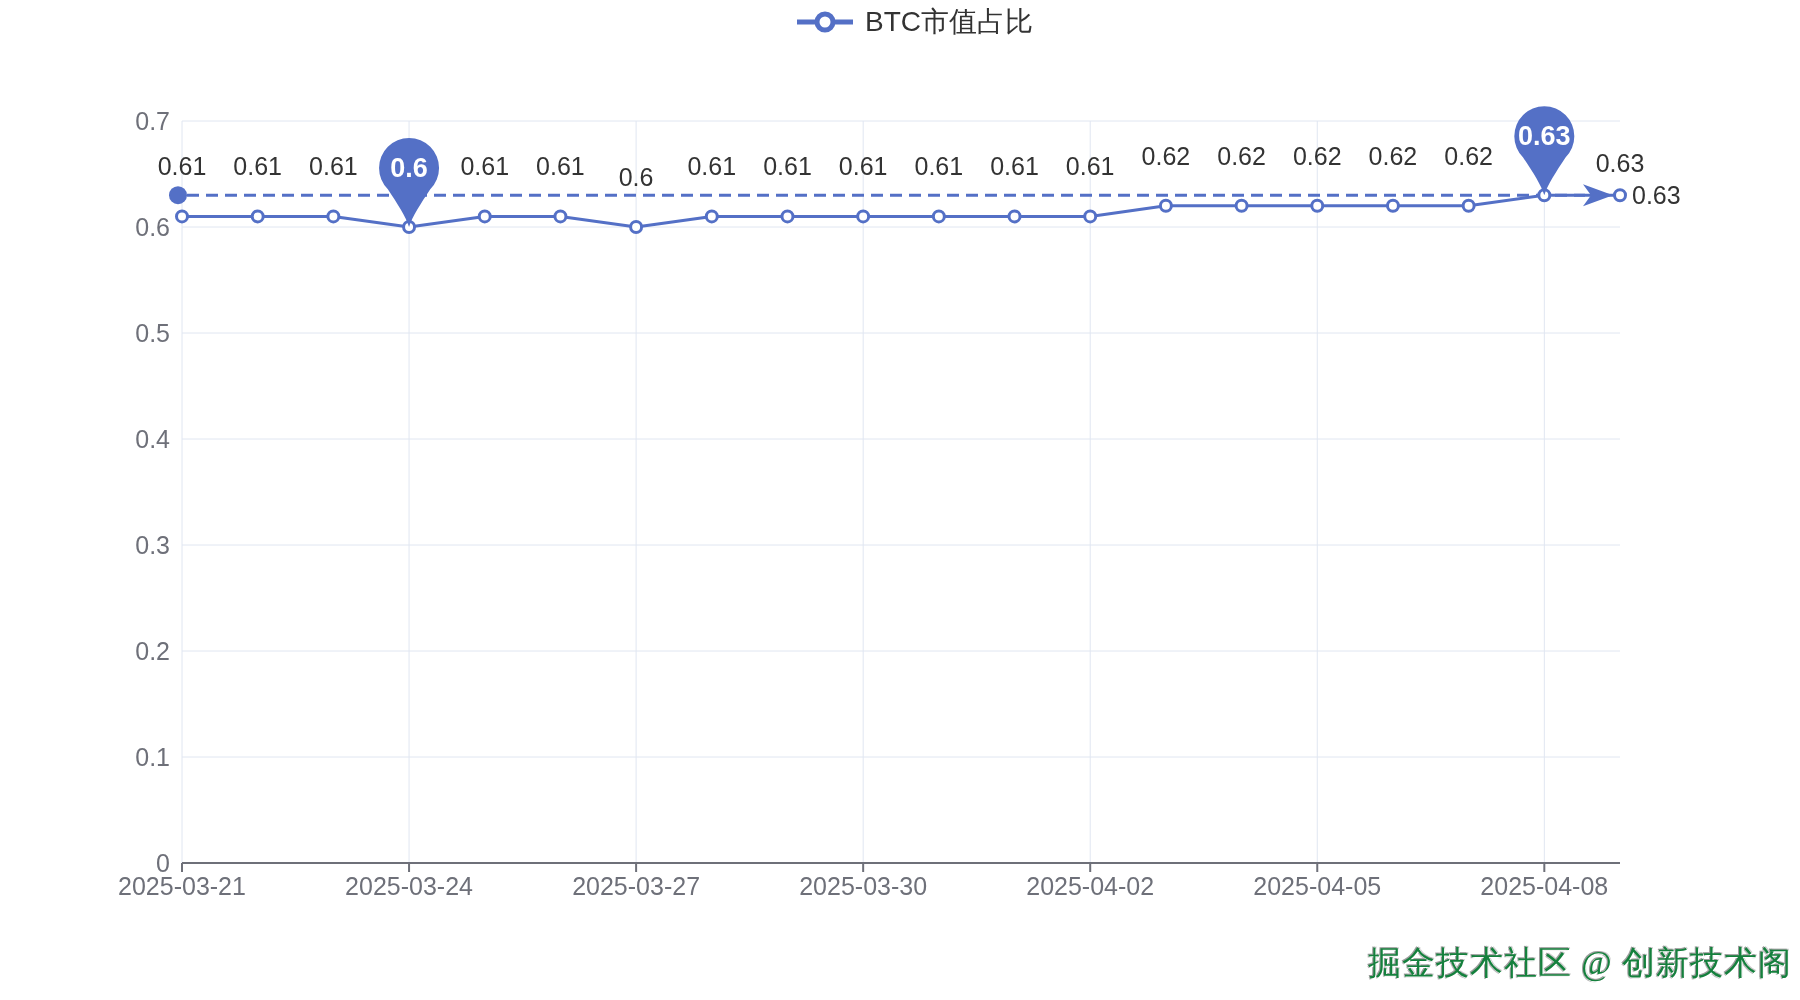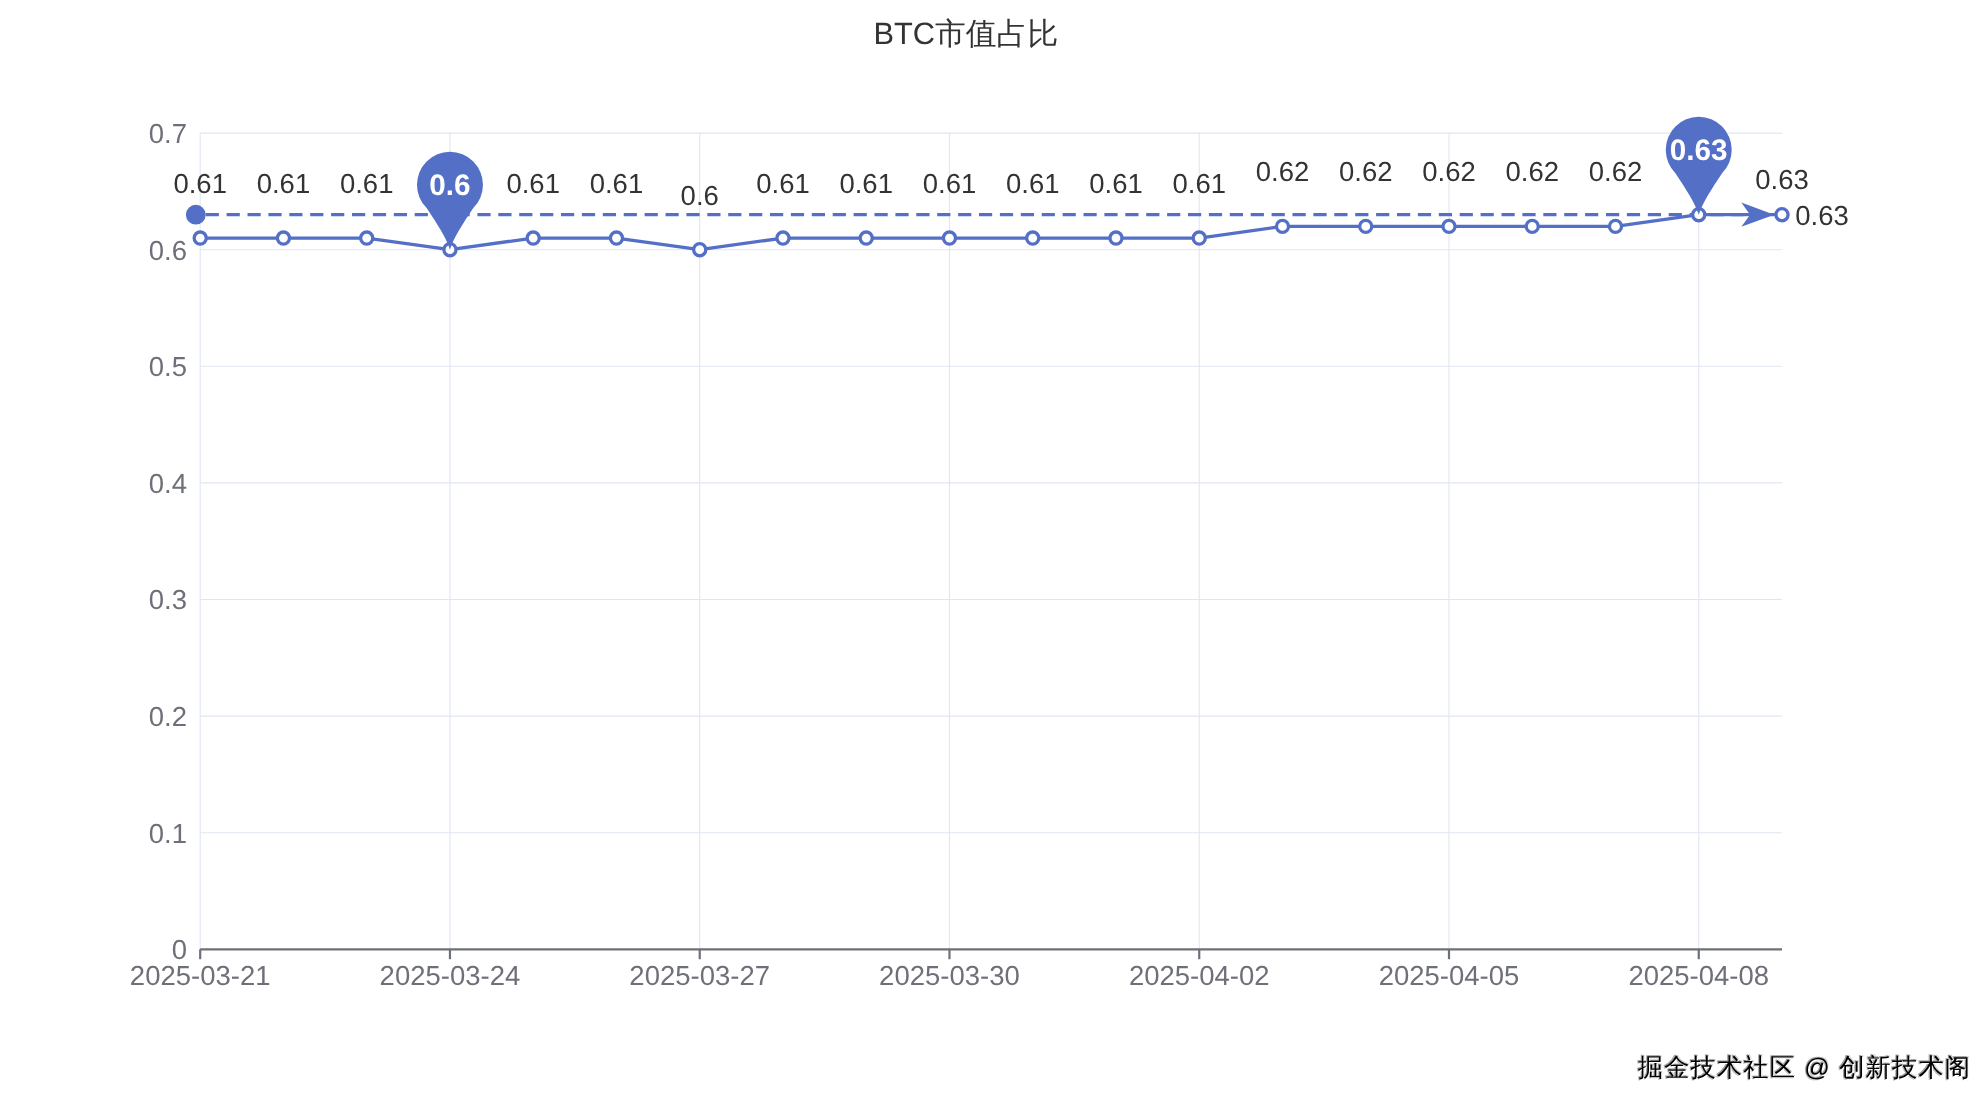--- a/index.html
+++ b/index.html
@@ -3,32 +3,33 @@
 <meta charset="utf-8">
 <style>
   html,body{margin:0;padding:0;}
   body{
     width:1800px;height:1000px;position:relative;background:#ffffff;
     font-family:"Liberation Sans","DejaVu Sans",sans-serif;overflow:hidden;
   }
   #chart-svg{position:absolute;left:0;top:0;}
   .legend{
     position:absolute;left:794px;top:4px;height:36px;
-    display:flex;align-items:center;gap:9px;cursor:pointer;flex-direction:column;
+    display:flex;align-items:center;gap:9px;cursor:pointer;
   }
   .legend-label{font-size:28px;color:#333333;line-height:36px;}
   .axis-label{font-size:25px;fill:#6E7079;}
   .data-label{font-size:25px;fill:#333333;}
   .markline-label{font-size:25px;fill:#333333;}
   .pin-label{font-size:27px;font-weight:bold;fill:#ffffff;}
   .watermark{
     position:absolute;right:8px;bottom:14px;
-    font-size:23px;letter-spacing:1px;color:#000000;
+    font-size:33px;letter-spacing:1px;color:#15803d;
     text-shadow:1px 1px 0 #ffffff,-1px -1px 0 #9d9d9d,-1px 1px 0 #bdbdbd,1px -1px 0 #cfcfcf;
     user-select:none;
+    font-family:Liberation Serif, serif;
   }
 </style>
 </head>
 <body>
 
 <svg id="chart-svg" width="1800" height="1000">
     <line x1="182" y1="757" x2="1620" y2="757" stroke="#E0E6F1" stroke-width="1"></line>
     <line x1="182" y1="651" x2="1620" y2="651" stroke="#E0E6F1" stroke-width="1"></line>
     <line x1="182" y1="545" x2="1620" y2="545" stroke="#E0E6F1" stroke-width="1"></line>
     <line x1="182" y1="439" x2="1620" y2="439" stroke="#E0E6F1" stroke-width="1"></line>

